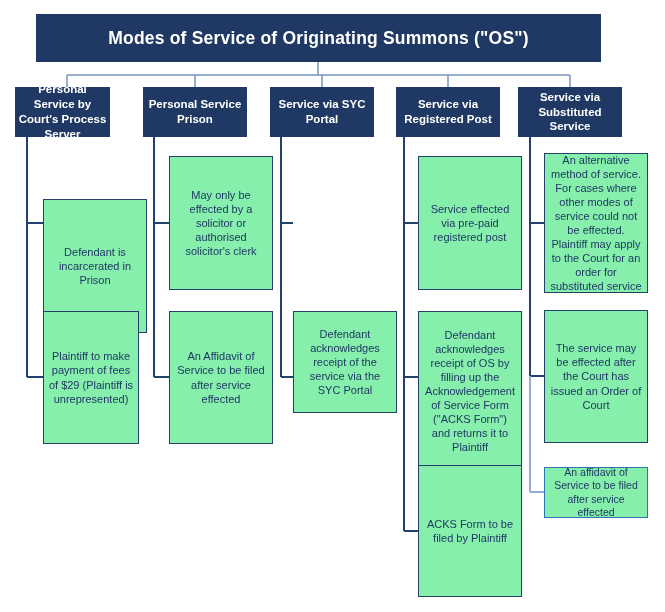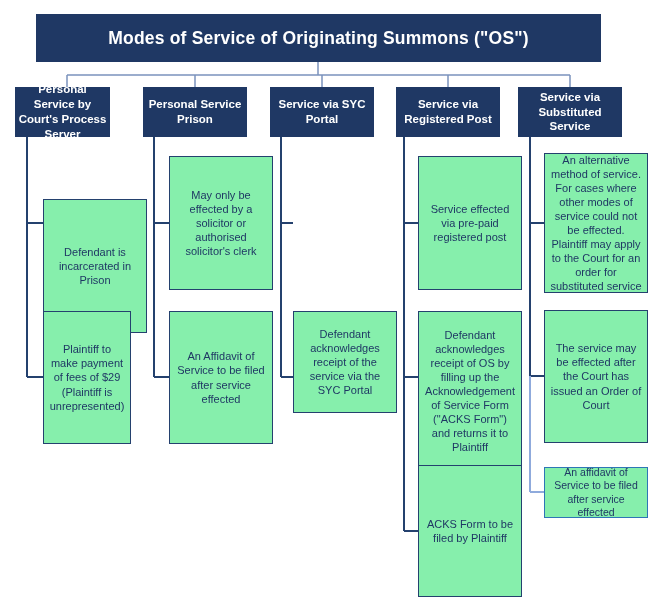--- a/index.html
+++ b/index.html
@@ -45,21 +45,21 @@
 
   <div class="title-banner">Modes of Service of Originating Summons ("OS")</div>
 
   <div class="col-header" style="left:15px;width:95px;">Personal Service by Court's Process Server</div>
   <div class="col-header" style="left:143px;width:104px;">Personal Service Prison</div>
   <div class="col-header" style="left:270px;width:104px;">Service via SYC Portal</div>
   <div class="col-header" style="left:396px;width:104px;">Service via Registered Post</div>
   <div class="col-header" style="left:518px;width:104px;">Service via Substituted Service</div>
 
   <div class="flow-box" style="left:43px;top:156px;width:104px;height:134px;margin-top:43px;">Defendant is incarcerated in Prison</div>
-  <div class="flow-box" style="left:43px;top:311px;width:88px;height:133px;">Plaintiff to make payment of fees of $29 (Plaintiff is unrepresented)</div>
+  <div class="flow-box" style="left:43px;top:311px;width:96px;height:133px;">Plaintiff to make payment of fees of $29 (Plaintiff is unrepresented)</div>
 
   <div class="flow-box" style="left:169px;top:156px;width:104px;height:134px;">May only be effected by a solicitor or authorised solicitor's clerk</div>
   <div class="flow-box" style="left:169px;top:311px;width:104px;height:133px;">An Affidavit of Service to be filed after service effected</div>
 
   <div class="flow-box" style="left:293px;top:311px;width:104px;height:102px;">Defendant acknowledges receipt of the service via the SYC Portal</div>
 
   <div class="flow-box" style="left:418px;top:156px;width:104px;height:134px;">Service effected via pre-paid registered post</div>
   <div class="flow-box" style="left:418px;top:311px;width:104px;height:160px;">Defendant acknowledges receipt of OS by filling up the Acknowledgement of Service Form ("ACKS Form") and returns it to Plaintiff</div>
   <div class="flow-box" style="left:418px;top:465px;width:104px;height:132px;">ACKS Form to be filed by Plaintiff</div>
 

